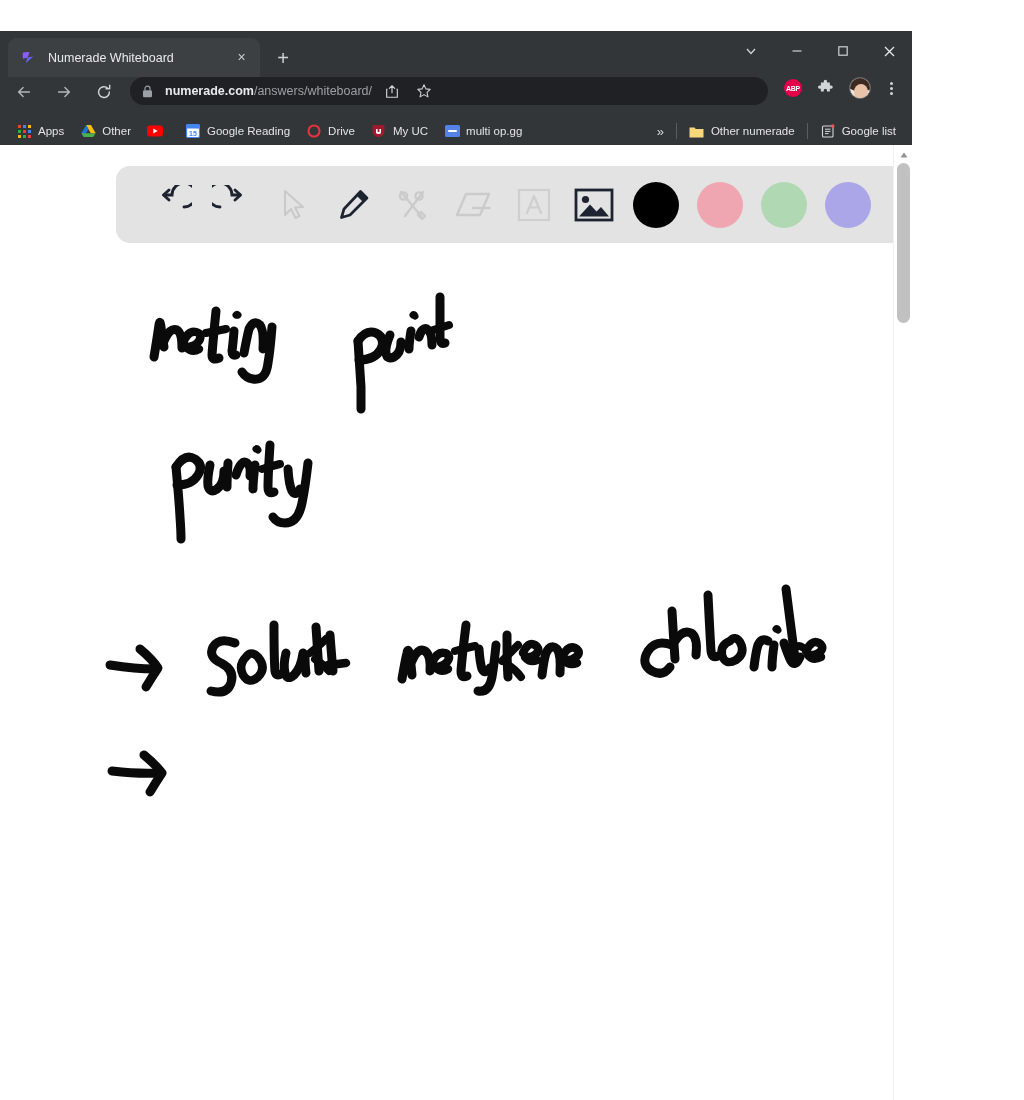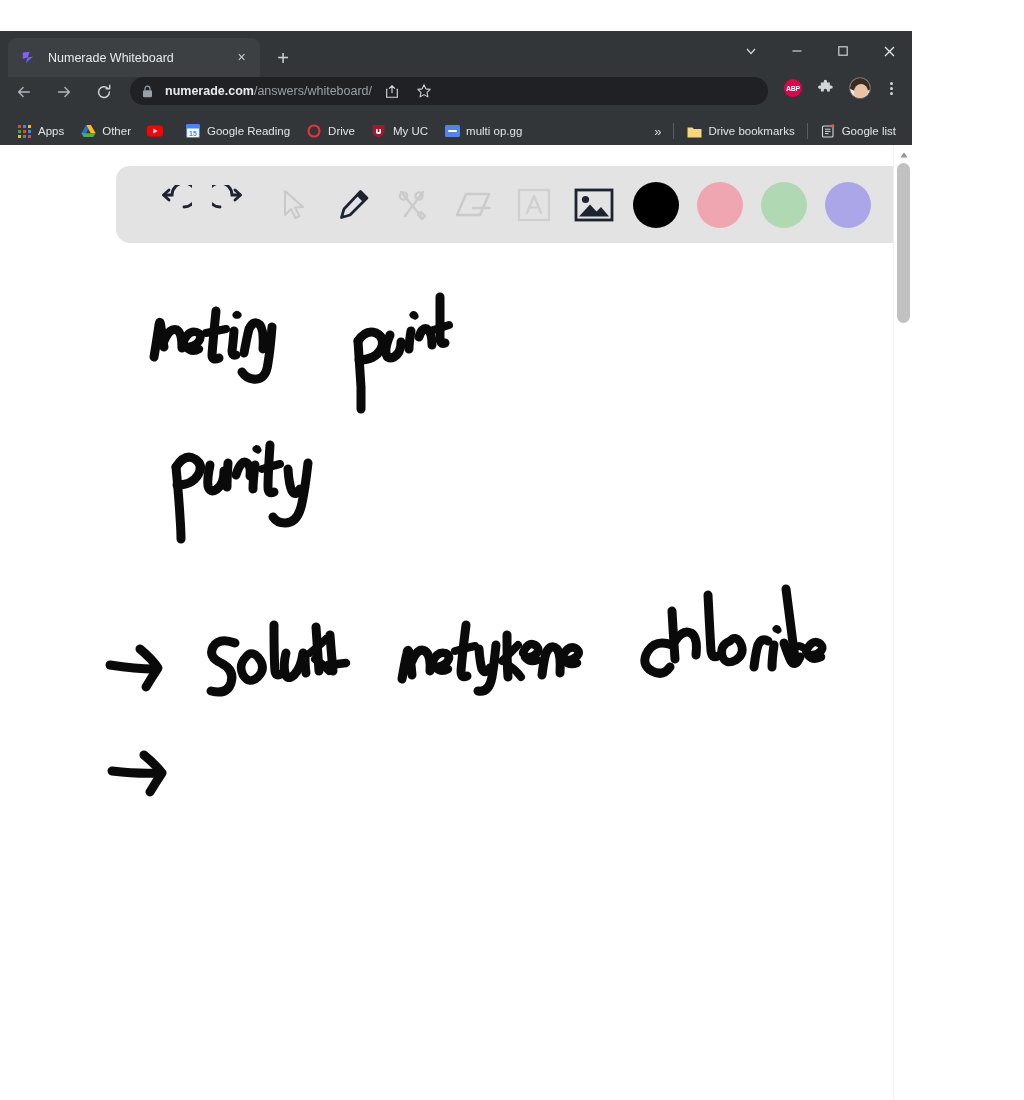--- a/index.html
+++ b/index.html
@@ -368,21 +368,21 @@
 
     <div class="bm-right">
       <span class="chev2">»</span>
       <span class="bm-divider"></span>
       <div class="bm">
         <span class="bmico">
           <svg width="15" height="13" viewBox="0 0 15 13">
             <path d="M0.5 2.5 h5 l1.3 1.6 h7.7 v8.4 h-14 z" fill="#f7d77a"></path>
           </svg>
         </span>
-        <span>Drive bookmarks</span>
+        <span>Other numerade</span>
       </div>
       <span class="bm-divider"></span>
       <div class="bm">
         <span class="bmico">
           <svg width="14" height="14" viewBox="0 0 14 14">
             <rect x="1.5" y="2" width="10.5" height="11" rx="1" stroke="#d5d8da" stroke-width="1.1" fill="none"></rect>
             <path d="M4 5.2 h5.5 M4 7.4 h5.5 M4 9.6 h3.6" stroke="#d5d8da" stroke-width="1"></path>
             <circle cx="11.7" cy="2.1" r="1.8" fill="#e8565f"></circle>
           </svg>
         </span>

